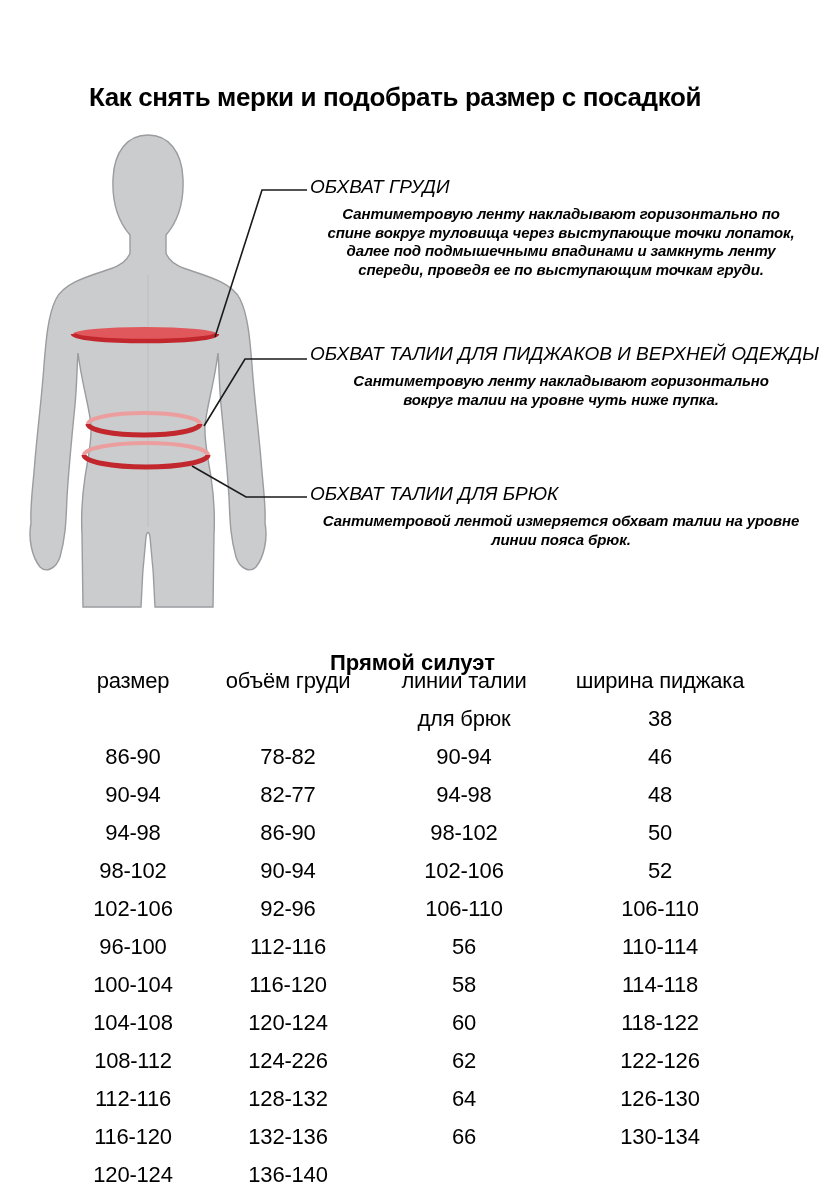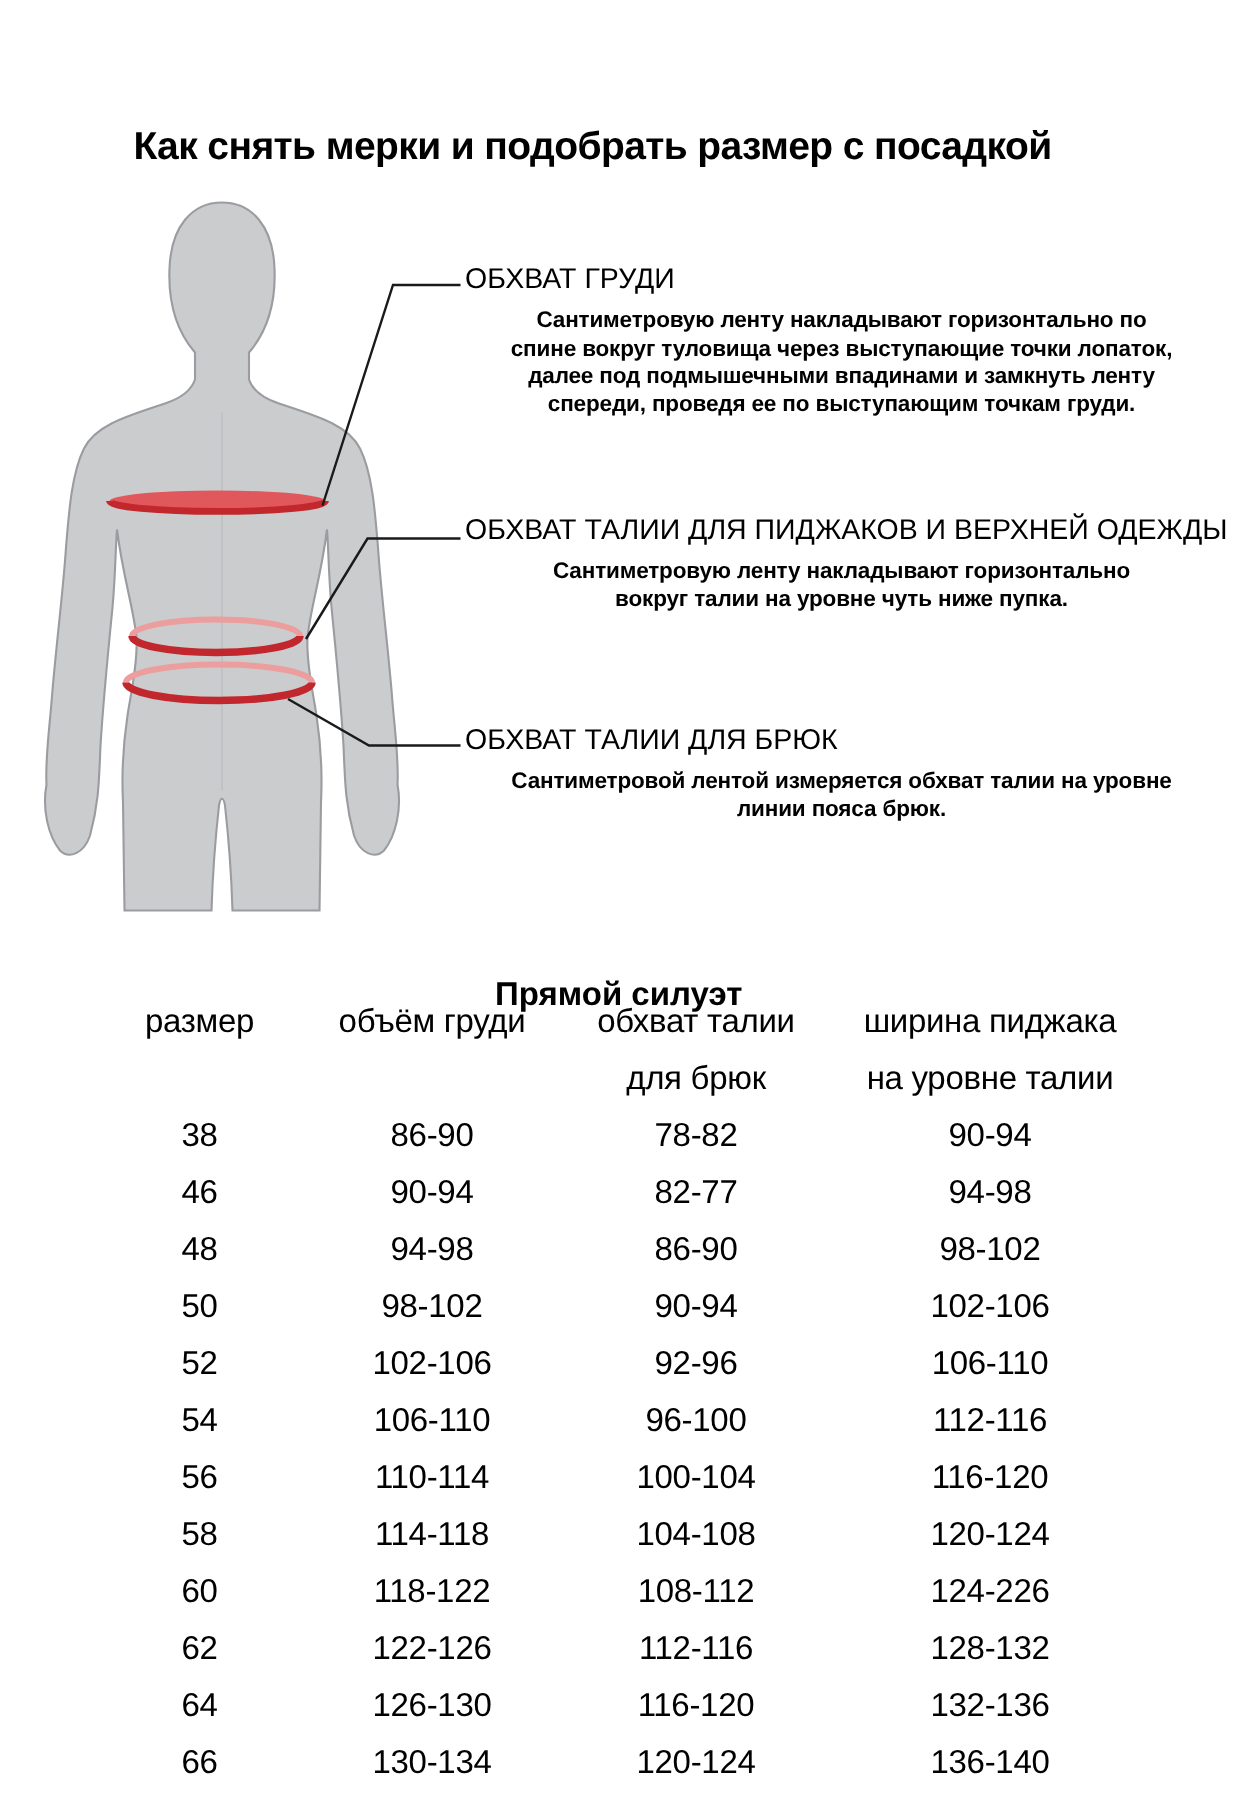--- a/index.html
+++ b/index.html
@@ -6,21 +6,21 @@
   body{font-family:"Liberation Sans","DejaVu Sans",sans-serif;color:#000;}
   .page{position:relative;width:825px;height:1200px;background:#fff;overflow:hidden;}
 
   .main-title{
     position:absolute;left:0;top:82px;width:790px;
     text-align:center;font-size:26px;font-weight:bold;letter-spacing:-0.4px;
   }
 
   .figure-wrap{position:absolute;left:0;top:125px;width:320px;height:485px;}
 
-  .annotation{position:absolute;left:310px;width:500px;}
+  .annotation{position:absolute;left:310px;width:500px;font-style:italic;}
   .annotation h2{
     margin:0;font-size:19px;font-weight:400;letter-spacing:0;
     white-space:nowrap;
   }
   .annotation p{
     margin:7px 0 0 2px;font-size:15px;font-weight:700;line-height:18.5px;
     white-space:pre-line;letter-spacing:-0.1px;text-align:center;
   }
   .ann-1{top:176px;}
   .ann-2{top:343px;}
@@ -110,27 +110,26 @@
     <h2>ОБХВАТ ТАЛИИ ДЛЯ БРЮК</h2>
     <p>Сантиметровой лентой измеряется обхват талии на уровне
 линии пояса брюк.</p>
   </div>
 
   <div class="table-title">Прямой силуэт</div>
 
   <div class="size-table">
     <div class="cell">размер</div>
     <div class="cell">объём груди</div>
-    <div class="cell">обхват талии</div>
+    <div class="cell">линии талии</div>
     <div class="cell">ширина пиджака</div>
 
     <div class="cell"></div>
     <div class="cell"></div>
     <div class="cell">для брюк</div>
-    <div class="cell">на уровне талии</div>
 
   <div class="cell">38</div>
       <div class="cell">86-90</div>
       <div class="cell">78-82</div>
       <div class="cell">90-94</div>
       <div class="cell">46</div>
       <div class="cell">90-94</div>
       <div class="cell">82-77</div>
       <div class="cell">94-98</div>
       <div class="cell">48</div>
@@ -138,21 +137,20 @@
       <div class="cell">86-90</div>
       <div class="cell">98-102</div>
       <div class="cell">50</div>
       <div class="cell">98-102</div>
       <div class="cell">90-94</div>
       <div class="cell">102-106</div>
       <div class="cell">52</div>
       <div class="cell">102-106</div>
       <div class="cell">92-96</div>
       <div class="cell">106-110</div>
-      <div class="cell">54</div>
       <div class="cell">106-110</div>
       <div class="cell">96-100</div>
       <div class="cell">112-116</div>
       <div class="cell">56</div>
       <div class="cell">110-114</div>
       <div class="cell">100-104</div>
       <div class="cell">116-120</div>
       <div class="cell">58</div>
       <div class="cell">114-118</div>
       <div class="cell">104-108</div>

